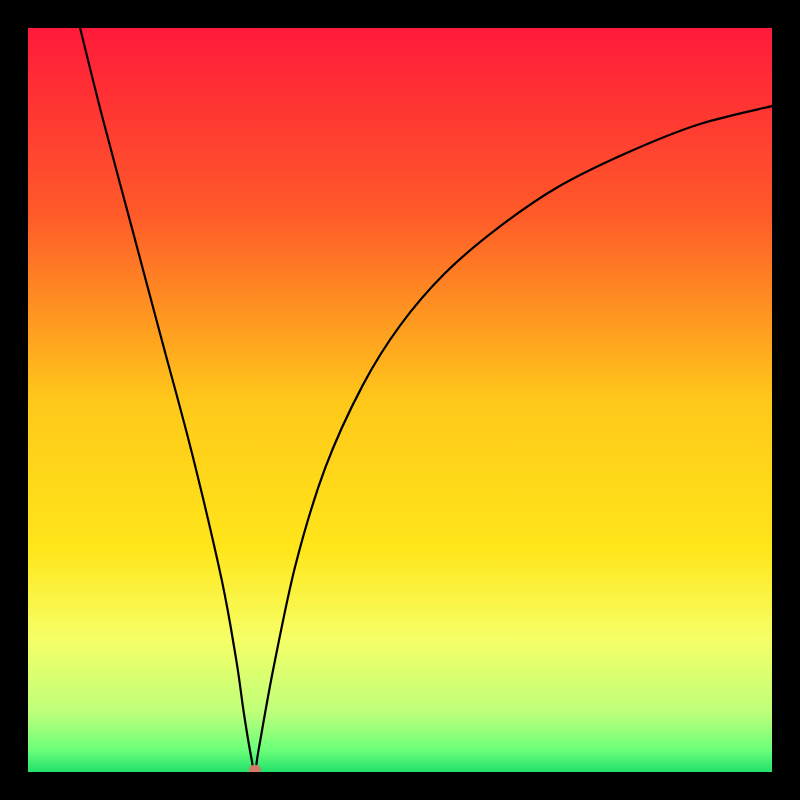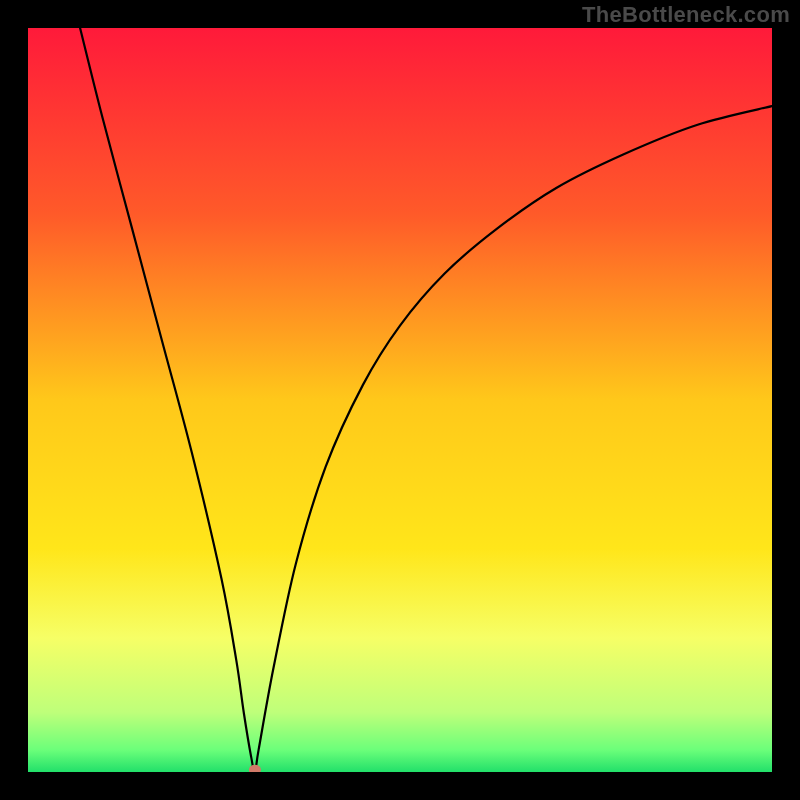--- a/index.html
+++ b/index.html
@@ -33,21 +33,20 @@
     top: 28px;
     width: 744px;
     height: 744px;
   }
   svg { display: block; }
 </style>
 </head>
 <body>
 
 <div class="frame">
-  <div class="watermark">TheBottleneck.com</div>
 
   <div class="plot-wrap">
     <svg id="chart-svg" width="744" height="744" viewBox="0 0 744 744">
       <defs>
         <linearGradient id="bg-grad" x1="0" y1="0" x2="0" y2="1">
             <stop offset="0%" stop-color="#ff1a3a"></stop>
             <stop offset="25%" stop-color="#ff5a29"></stop>
             <stop offset="50%" stop-color="#ffc81a"></stop>
             <stop offset="70%" stop-color="#ffe61a"></stop>
             <stop offset="82%" stop-color="#f6ff66"></stop>

